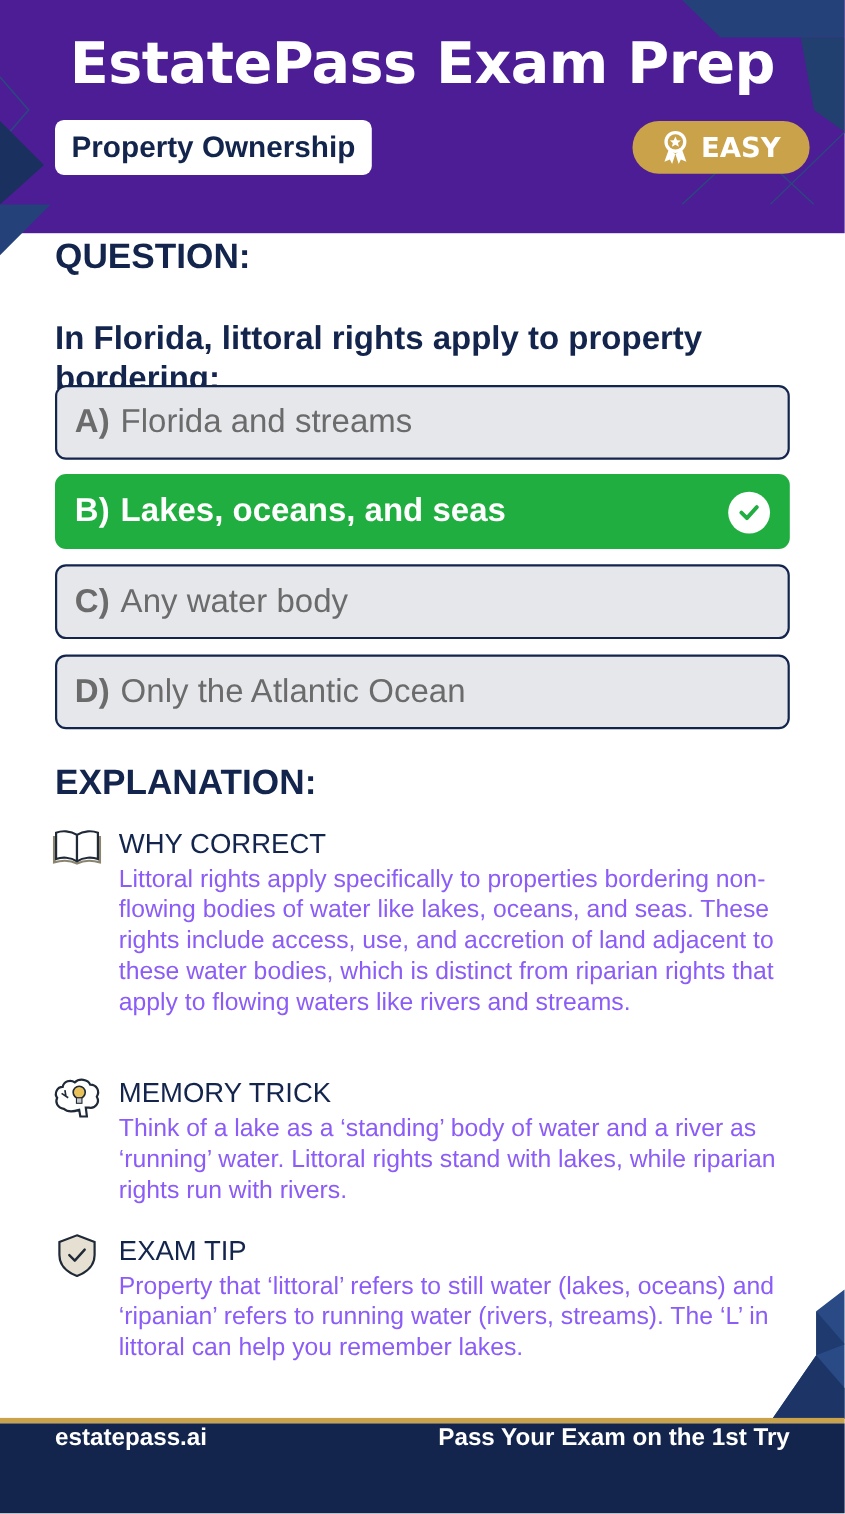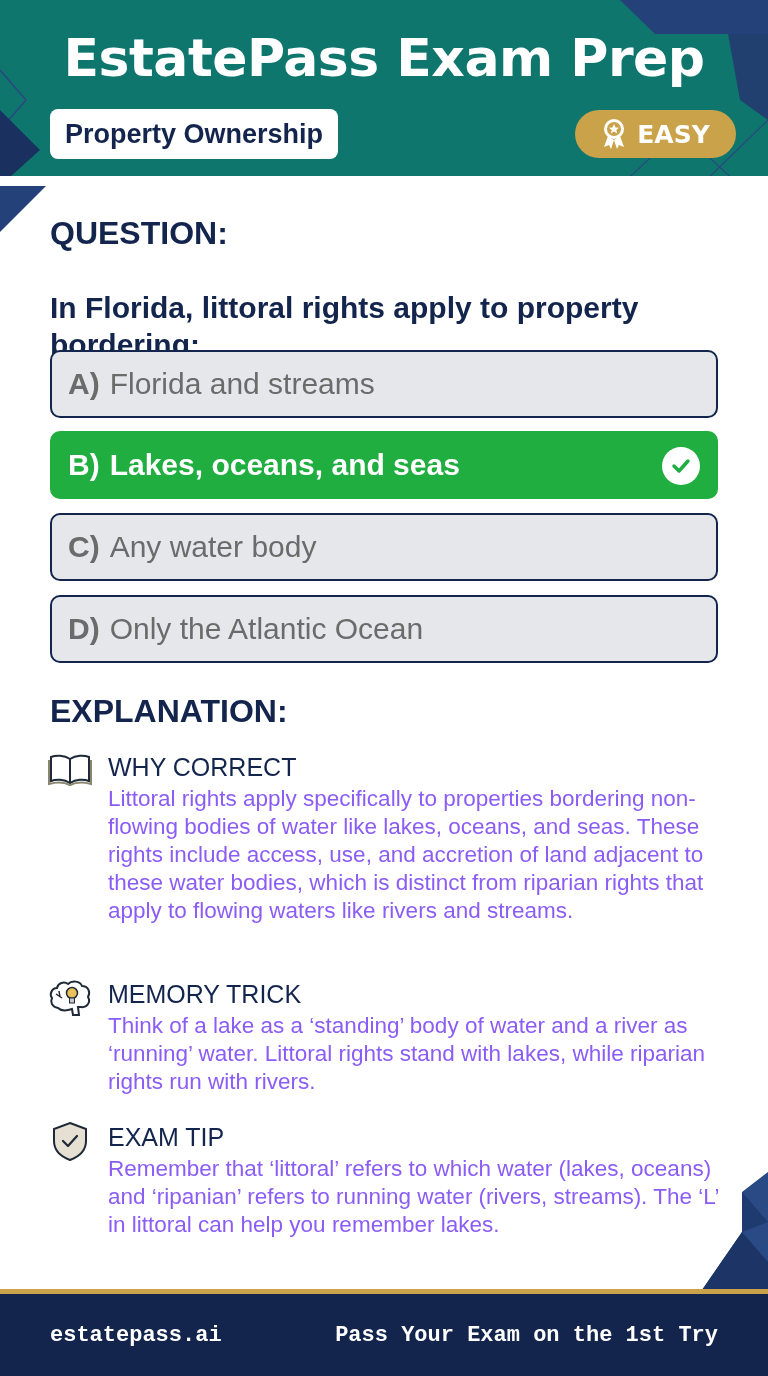--- a/index.html
+++ b/index.html
@@ -1,21 +1,21 @@
 <!DOCTYPE html>
 <html><head>
   <meta charset="utf-8">
   <style>
     * { box-sizing: border-box; margin: 0; padding: 0; }
     html, body { width: 768px; height: 1376px; overflow: hidden; background: #ffffff; }
     body { position: relative; font-family: "Liberation Sans", "DejaVu Sans", sans-serif; color: #111827; }
 
     .header {
-      position: absolute; left: 0; top: 0; width: 768px; height: 176px;
-      background: #0f766e; overflow: hidden;
+      position: absolute; left: 0; top: 0; width: 768px; height: 212px;
+      background: #4c1d95; overflow: hidden;
     }
     .header .deco { position: absolute; }
     .deco-lines { left: 0; top: 0; width: 768px; height: 186px; }
     .header-title {
       position: absolute; left: 0; top: 28px; width: 768px; text-align: center;
       font-family: "DejaVu Sans", sans-serif; font-weight: bold; font-size: 52px; color: #ffffff; letter-spacing: -0.5px;
     }
     .category-pill {
       position: absolute; left: 50px; top: 109px; height: 50px; padding: 0 15px;
       background: #ffffff; border-radius: 8px;
@@ -53,21 +53,21 @@
     .explanation-label { position: absolute; left: 50px; top: 693px; font-weight: bold; font-size: 32px; color: #13254d; }
 
     .exp-block { position: absolute; left: 48px; width: 690px; }
     .exp-icon { position: absolute; left: 0; top: 0; width: 44px; height: 40px; }
     .exp-title { position: absolute; left: 60px; top: 0; font-weight: normal; font-size: 25px; color: #13254d; line-height: 32px; }
     .exp-body { position: absolute; left: 60px; top: 34px; width: 628px; font-size: 22.5px; line-height: 28px; color: #8b5cf6; }
 
     .gold-rule { position: absolute; left: 0; top: 1289px; width: 768px; height: 5px; background: #c9a24a; }
     .footer {
       position: absolute; left: 0; top: 1294px; width: 768px; height: 82px; background: #13254d;
-      display: flex; align-items: center; justify-content: space-between; padding: 0 50px; font-family: Liberation Mono, monospace;
+      display: flex; align-items: flex-start; justify-content: space-between; padding: 0 50px;
     }
     .footer-left { font-weight: bold; font-size: 22px; color: #ffffff; }
     .footer-right { font-weight: bold; font-size: 22px; color: #ffffff; }
   </style>
 </head>
 <body>
 
 <div class="header">
   <svg class="deco deco-lines" viewBox="0 0 768 186" width="768" height="186">
     <polygon points="620,0 768,0 768,34 655,34" fill="#25417a"></polygon>
@@ -140,21 +140,21 @@
   <div class="exp-title">MEMORY TRICK</div>
   <div class="exp-body">Think of a lake as a ‘standing’ body of water and a river as ‘running’ water. Littoral rights stand with lakes, while riparian rights run with rivers.</div>
 </div>
 
 <div class="exp-block" style="top:1121px;">
   <svg class="exp-icon" viewBox="0 0 44 40">
     <path d="M22 2 L38 8 L38 20 C38 30 30 36 22 39 C14 36 6 30 6 20 L6 8 Z" fill="#e6e0d2" stroke="#1f2937" stroke-width="2"></path>
     <polyline points="15,20 20,25 29,15" fill="none" stroke="#1f2937" stroke-width="2.2" stroke-linecap="round" stroke-linejoin="round"></polyline>
   </svg>
   <div class="exp-title">EXAM TIP</div>
-  <div class="exp-body">Remember that ‘littoral’ refers to which water (lakes, oceans) and ‘ripanian’ refers to running water (rivers, streams). The ‘L’ in littoral can help you remember lakes.</div>
+  <div class="exp-body">Property that ‘littoral’ refers to still water (lakes, oceans) and ‘ripanian’ refers to running water (rivers, streams). The ‘L’ in littoral can help you remember lakes.</div>
 </div>
 
 <svg class="corner-br" viewBox="0 0 66 118">
   <polygon points="40,20 66,0 66,118 0,118 40,60" fill="#2a4a85"></polygon>
   <polygon points="40,20 66,50 40,60" fill="#1e3a6e"></polygon>
   <polygon points="0,118 40,60 66,90 66,118" fill="#1c3566"></polygon>
 </svg>
 
 <div class="gold-rule"></div>
 <div class="footer">

